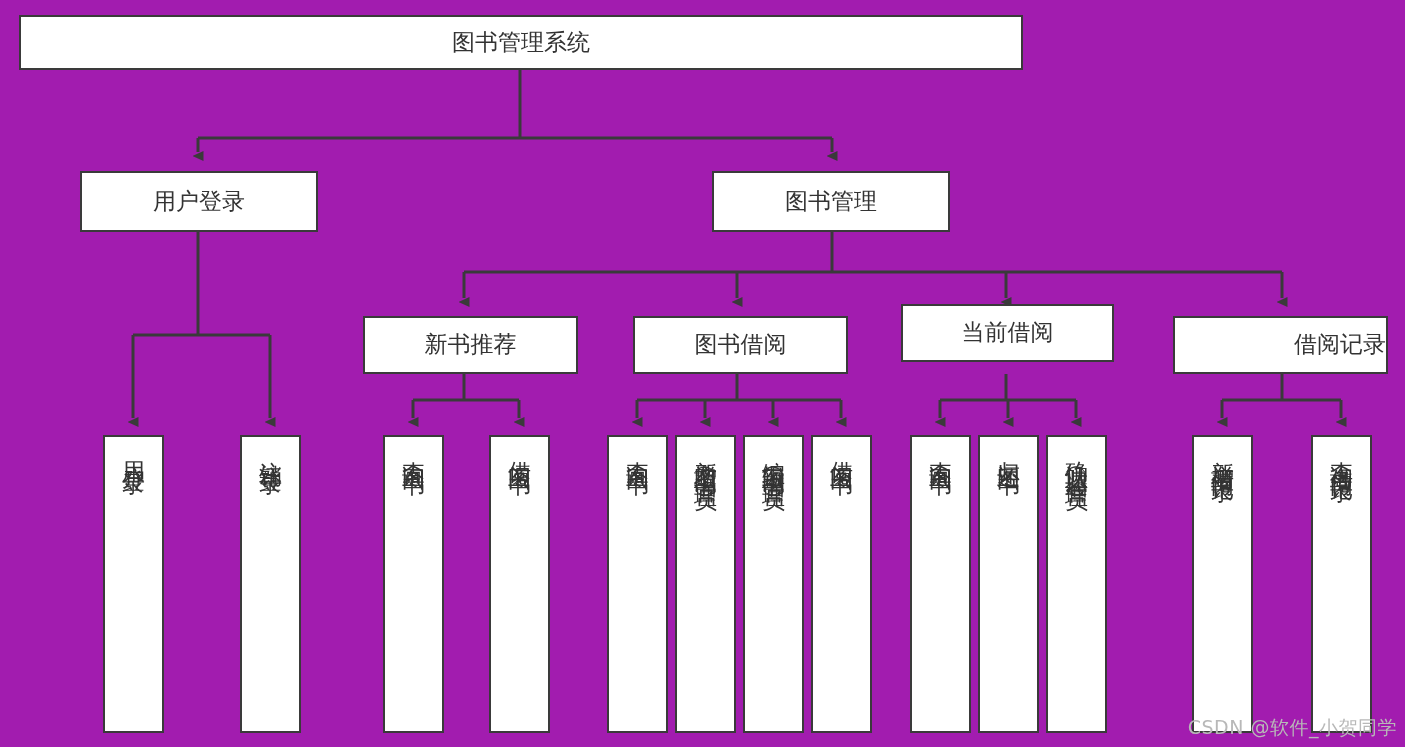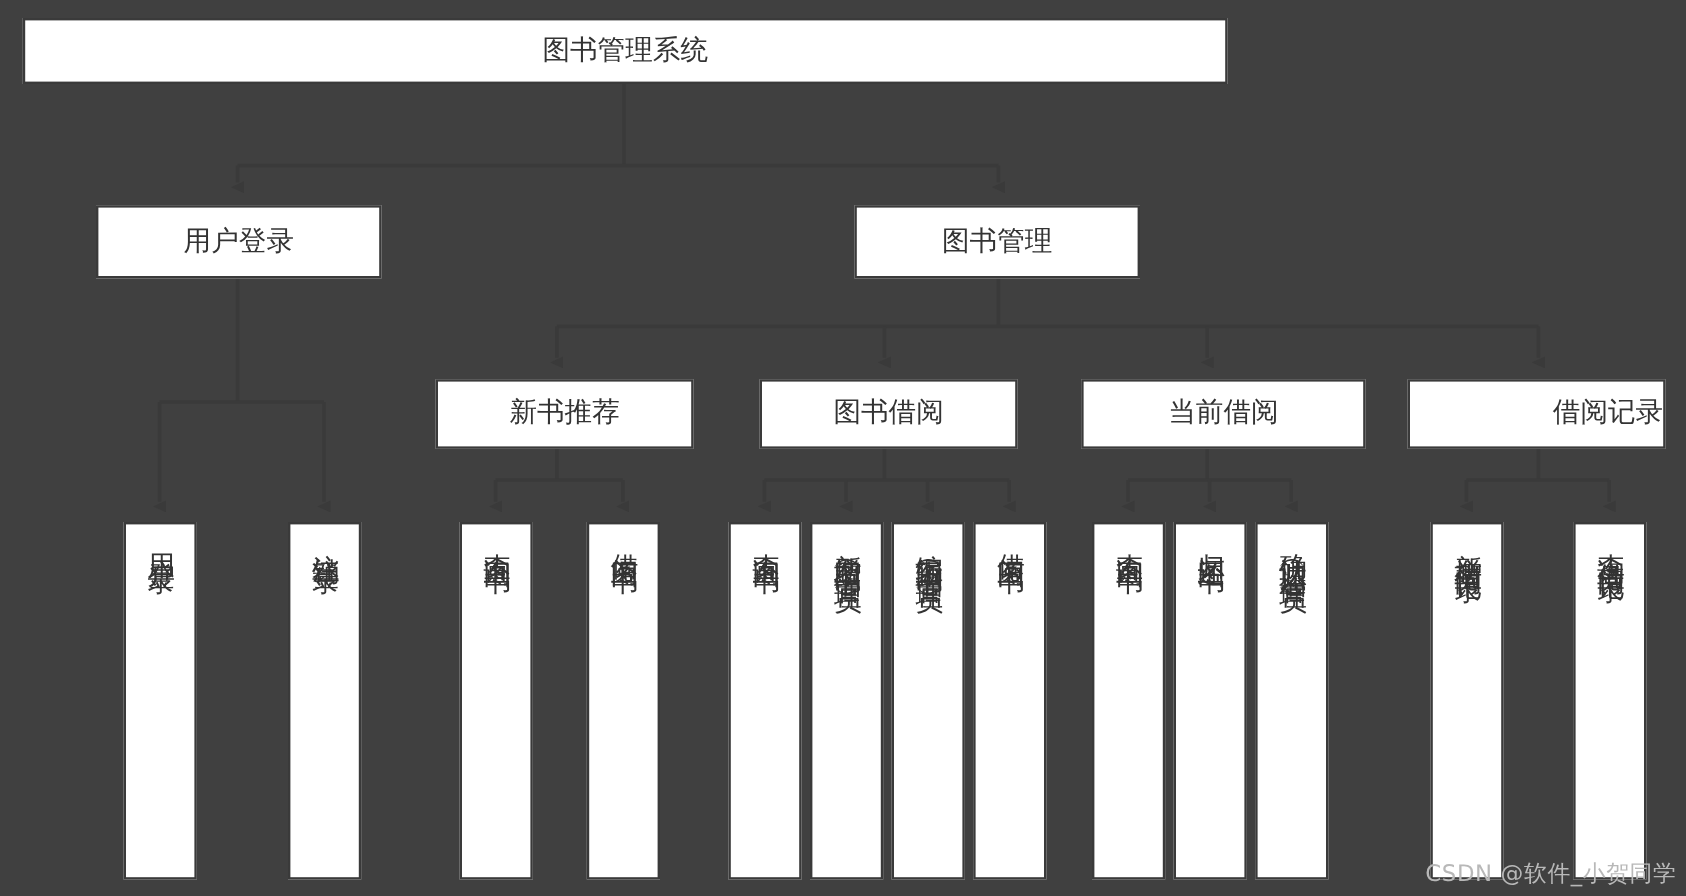--- a/index.html
+++ b/index.html
@@ -7,21 +7,21 @@
     padding: 0;
     background: #ffffff;
   }
   body {
     font-family: "DejaVu Sans", "Liberation Sans", sans-serif;
   }
   #canvas {
     position: relative;
     width: 1405px;
     height: 747px;
-    background: #404040;
+    background: #a21caf;
     overflow: hidden;
   }
   #edges {
     position: absolute;
     left: 0;
     top: 0;
     width: 1405px;
     height: 747px;
     pointer-events: none;
   }
@@ -136,21 +136,21 @@
   <div class="node horiz" style="left:363px; top:316px; width:215px; height:58px;">
     <span class="label">新书推荐</span>
   </div>
 
   <div class="node horiz" style="left:712px; top:171px; width:238px; height:61px;">
     <span class="label">图书管理</span>
   </div>
   <div class="node horiz" style="left:633px; top:316px; width:215px; height:58px;">
     <span class="label">图书借阅</span>
   </div>
-  <div class="node horiz" style="left:901px; top:316px; width:237px; height:58px;">
+  <div class="node horiz" style="left:901px; top:304px; width:213px; height:58px;">
     <span class="label">当前借阅</span>
   </div>
   <div class="node horiz" style="left:1173px; top:316px; width:215px; height:58px;justify-content:flex-end;">
     <span class="label">借阅记录</span>
   </div>
 
   <div class="node vert" style="left:103px; top:435px; width:61px; height:298px;">
     <span class="label">用户登录</span>
   </div>
   <div class="node vert" style="left:240px; top:435px; width:61px; height:298px;">

